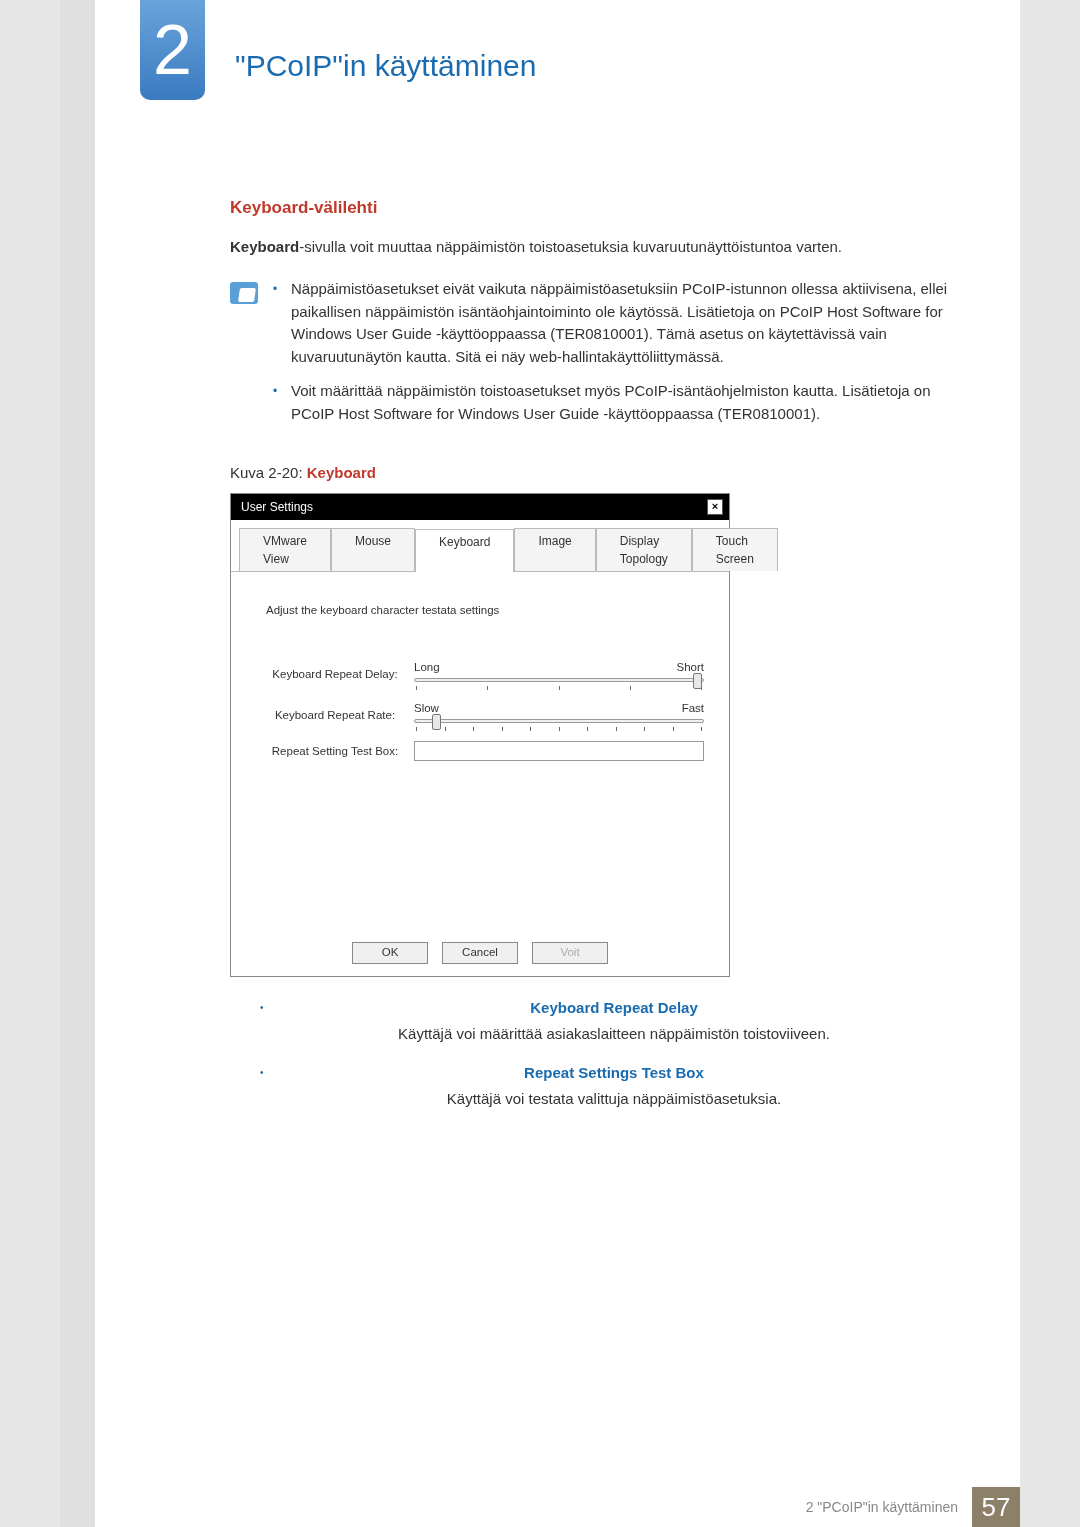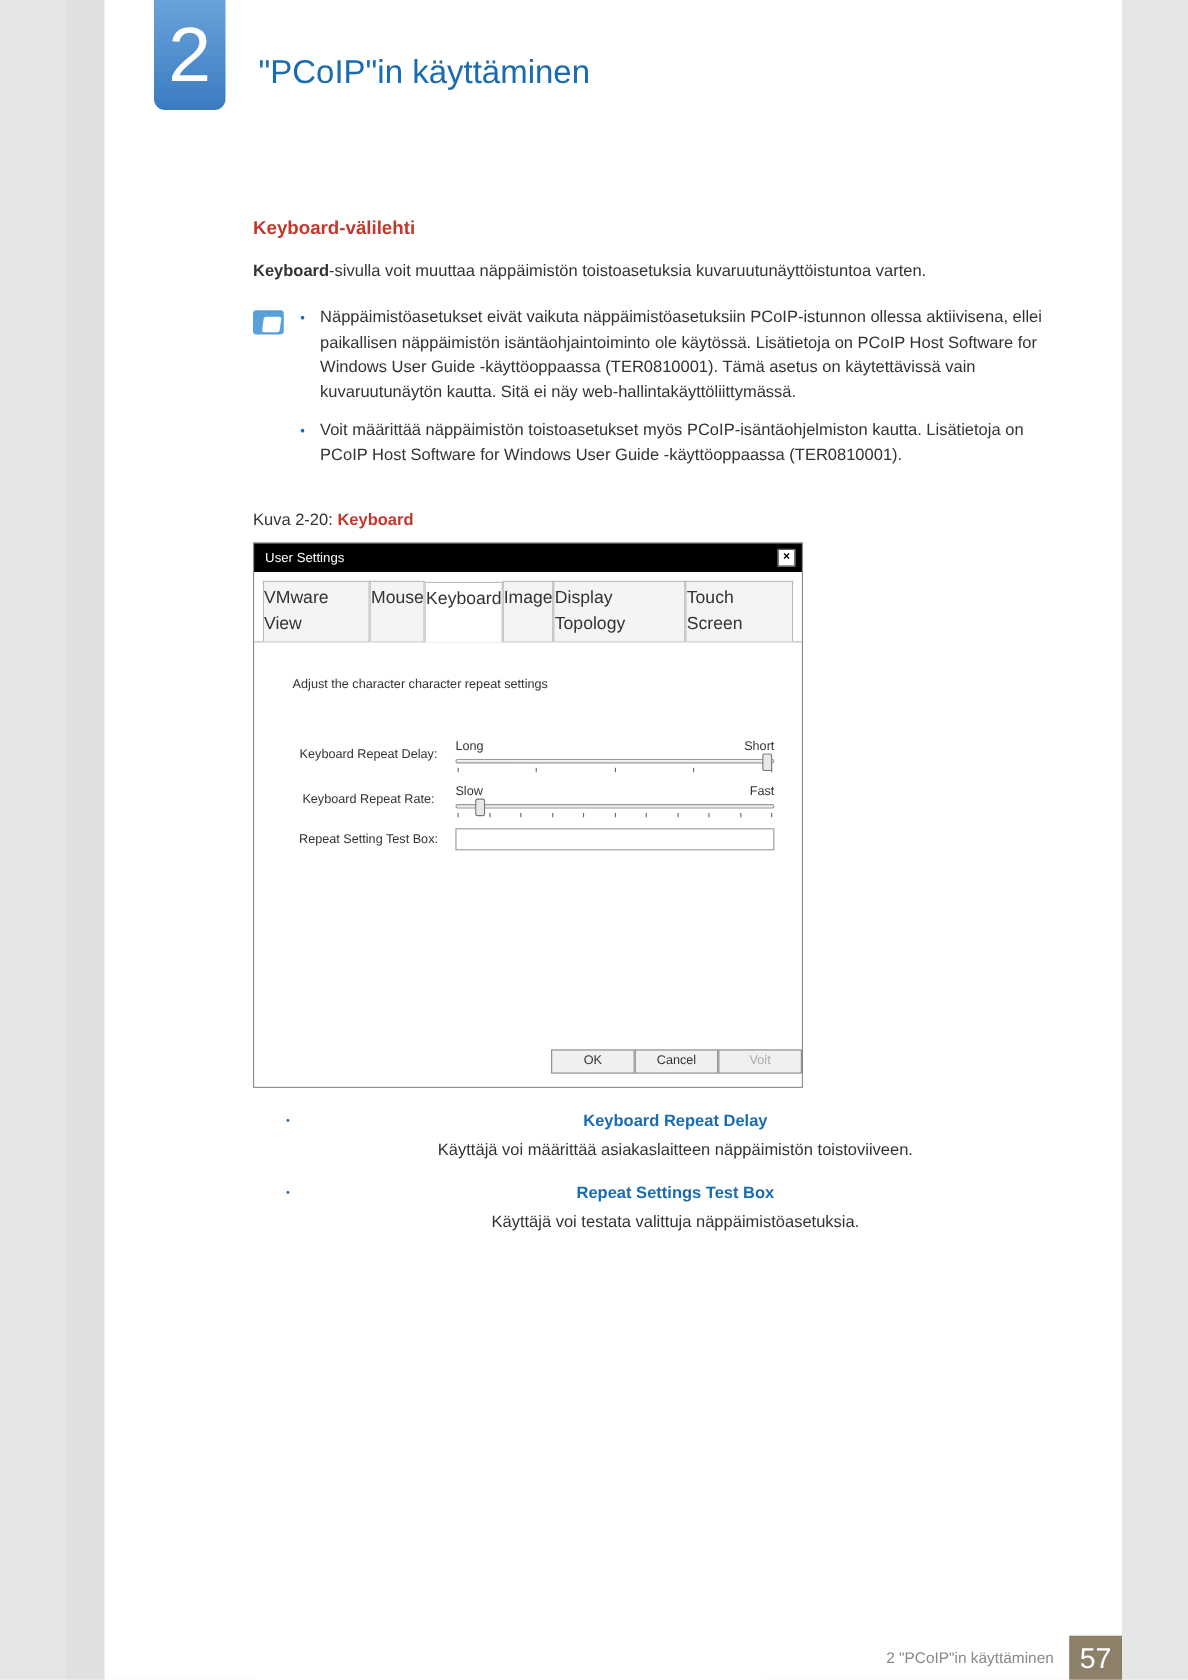--- a/index.html
+++ b/index.html
@@ -133,23 +133,23 @@
   line-height: 1;
 }
 .tabrow {
   display: flex;
   padding: 8px 8px 0 8px;
   border-bottom: 1px solid #bbb;
 }
 .tab {
   border: 1px solid #bbb;
   border-bottom: none;
-  padding: 3px 0;
+  padding: 3px 23px;
   background: #f4f4f4;
-  font-size: 16px;
+  font-size: 12px;
   margin-right: 0;
   position: relative;
 }
 .tab.active {
   background: #fff;
   z-index: 2;
   top: 1px;
 }
 .dlgbody {
   padding: 18px 25px 60px 35px;
@@ -187,21 +187,22 @@
 .ticks { display: flex; justify-content: space-between; padding: 0 2px; }
 .ticks span { width: 1px; height: 4px; background: #666; display: inline-block; }
 .testinput {
   flex: 1;
   height: 20px;
   border: 1px solid #999;
   background: #fff;
 }
 .dlgbtns {
   display: flex;
-  justify-content: flex-end;
+  justify-content: center;
+  gap: 14px;
   padding: 10px 0 12px 0;
   border-top: 0;
 }
 .dlgbtn {
   width: 76px;
   height: 22px;
   border: 1px solid #888;
   background: #f0f0f0;
   font-size: 11.5px;
   display: flex;
@@ -280,21 +281,21 @@
       </div>
       <div class="tabrow">
         <div class="tab">VMware View</div>
         <div class="tab">Mouse</div>
         <div class="tab active">Keyboard</div>
         <div class="tab">Image</div>
         <div class="tab">Display Topology</div>
         <div class="tab">Touch Screen</div>
       </div>
       <div class="dlgbody">
-        <div class="dlginstr">Adjust the character character repeat settings</div>
+        <div class="dlginstr">Adjust the keyboard character testata settings</div>
 
         <div class="row">
           <div class="rlabel">Keyboard Repeat Delay:</div>
           <div class="slidercol">
             <div class="endlabels">
               <span>Long</span>
               <span>Short</span>
             </div>
             <div class="track">
                 <div class="thumb" style="left:calc(100% - 10px)"></div>

